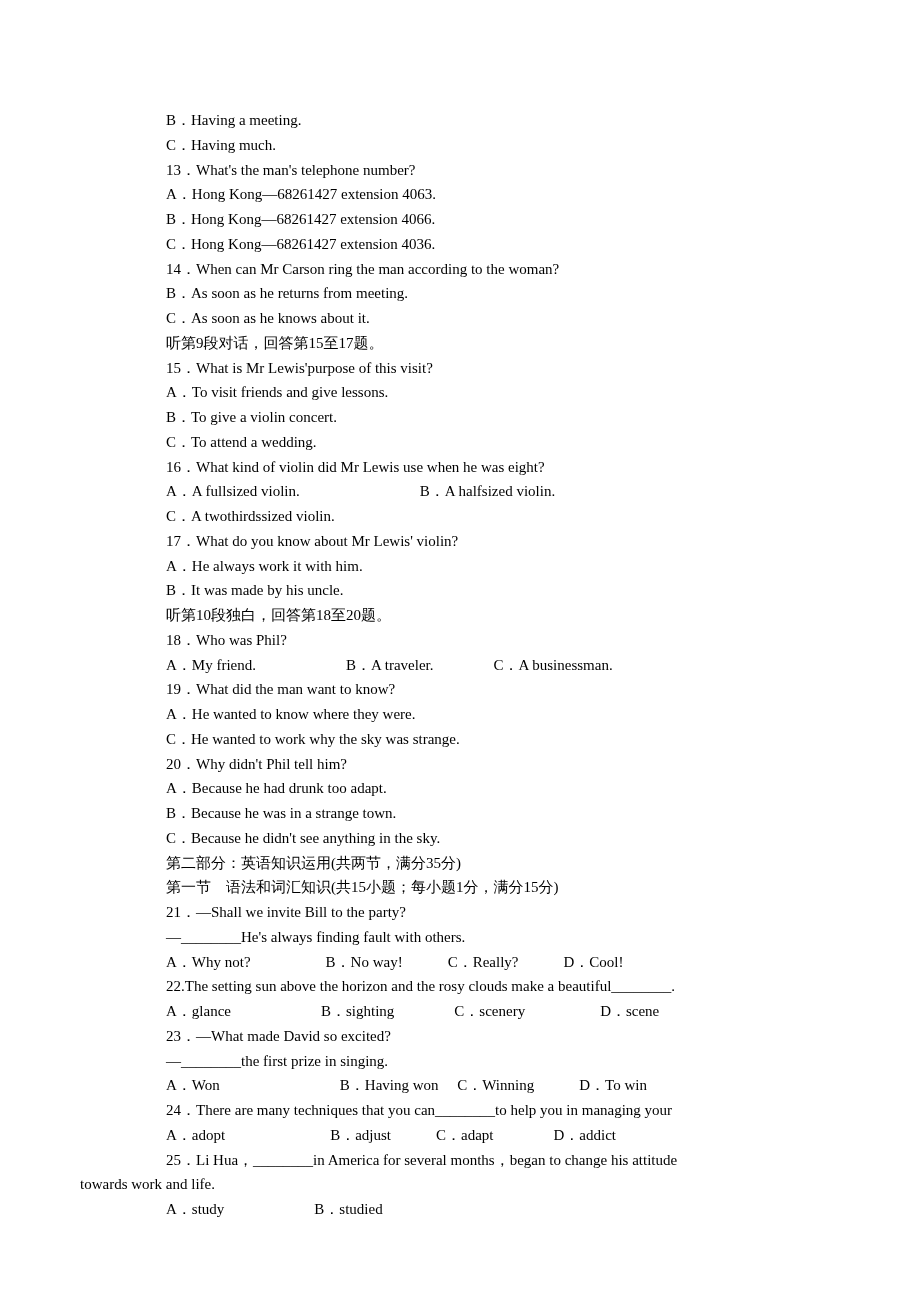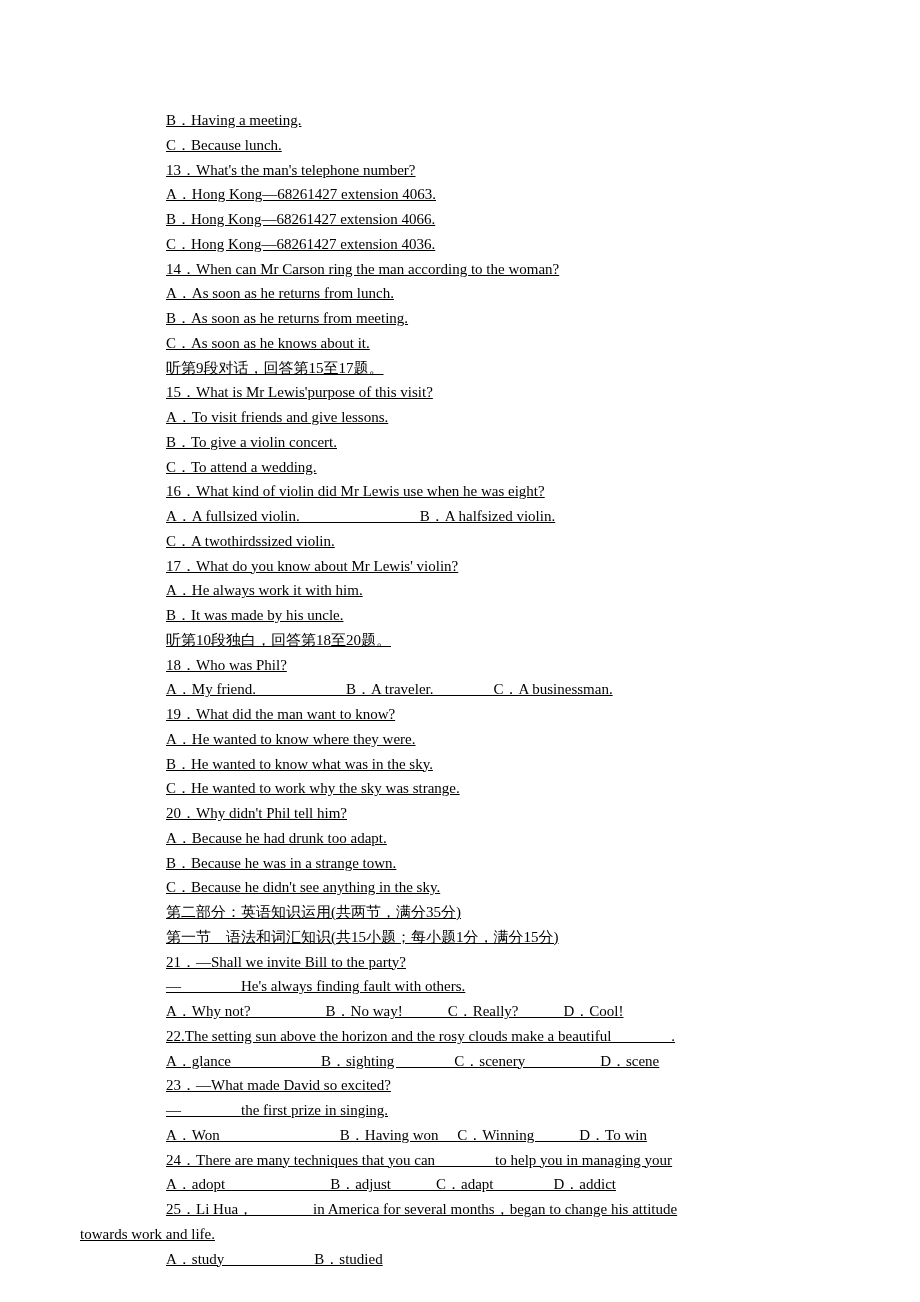--- a/index.html
+++ b/index.html
@@ -12,60 +12,57 @@
     min-height: 1302px;
     box-sizing: border-box;
     padding: 108px 80px 60px 80px;
     font-family: "SimSun", "NSimSun", "Songti SC", serif;
     font-size: 15px;
     line-height: 1.65;
     color: #000;
   }
   .line {
     white-space: pre;
-    text-decoration: underline;
   }
   .indent {
     padding-left: 86px;
   }
   .no-indent {
     padding-left: 0;
   }
 </style>
 </head>
 <body>
 
 <div id="doc">
     <div class="line indent">B．Having a meeting.</div>
-    <div class="line indent">C．Because lunch.</div>
+    <div class="line indent">C．Having much.</div>
     <div class="line indent">13．What's the man's telephone number?</div>
     <div class="line indent">A．Hong Kong—68261427 extension 4063.</div>
     <div class="line indent">B．Hong Kong—68261427 extension 4066.</div>
     <div class="line indent">C．Hong Kong—68261427 extension 4036.</div>
     <div class="line indent">14．When can Mr Carson ring the man according to the woman?</div>
-    <div class="line indent">A．As soon as he returns from lunch.</div>
     <div class="line indent">B．As soon as he returns from meeting.</div>
     <div class="line indent">C．As soon as he knows about it.</div>
     <div class="line indent">听第9段对话，回答第15至17题。</div>
     <div class="line indent">15．What is Mr Lewis'purpose of this visit?</div>
     <div class="line indent">A．To visit friends and give lessons.</div>
     <div class="line indent">B．To give a violin concert.</div>
     <div class="line indent">C．To attend a wedding.</div>
     <div class="line indent">16．What kind of violin did Mr Lewis use when he was eight?</div>
     <div class="line indent">A．A full­sized violin.　　　　　　　　B．A half­sized violin.</div>
     <div class="line indent">C．A two­thirds­sized violin.</div>
     <div class="line indent">17．What do you know about Mr Lewis' violin?</div>
     <div class="line indent">A．He always work it with him.</div>
     <div class="line indent">B．It was made by his uncle.</div>
     <div class="line indent">听第10段独白，回答第18至20题。</div>
     <div class="line indent">18．Who was Phil?</div>
     <div class="line indent">A．My friend.　　　　　　B．A traveler.　　　　C．A businessman.</div>
     <div class="line indent">19．What did the man want to know?</div>
     <div class="line indent">A．He wanted to know where they were.</div>
-    <div class="line indent">B．He wanted to know what was in the sky.</div>
     <div class="line indent">C．He wanted to work why the sky was strange.</div>
     <div class="line indent">20．Why didn't Phil tell him?</div>
     <div class="line indent">A．Because he had drunk too adapt.</div>
     <div class="line indent">B．Because he was in a strange town.</div>
     <div class="line indent">C．Because he didn't see anything in the sky.</div>
     <div class="line indent">第二部分：英语知识运用(共两节，满分35分)</div>
     <div class="line indent">第一节　语法和词汇知识(共15小题；每小题1分，满分15分)</div>
     <div class="line indent">21．—Shall we invite Bill to the party?</div>
     <div class="line indent">—________He's always finding fault with others.</div>
     <div class="line indent">A．Why not?　　　　　B．No way!　　　C．Really?　　　D．Cool!</div>

